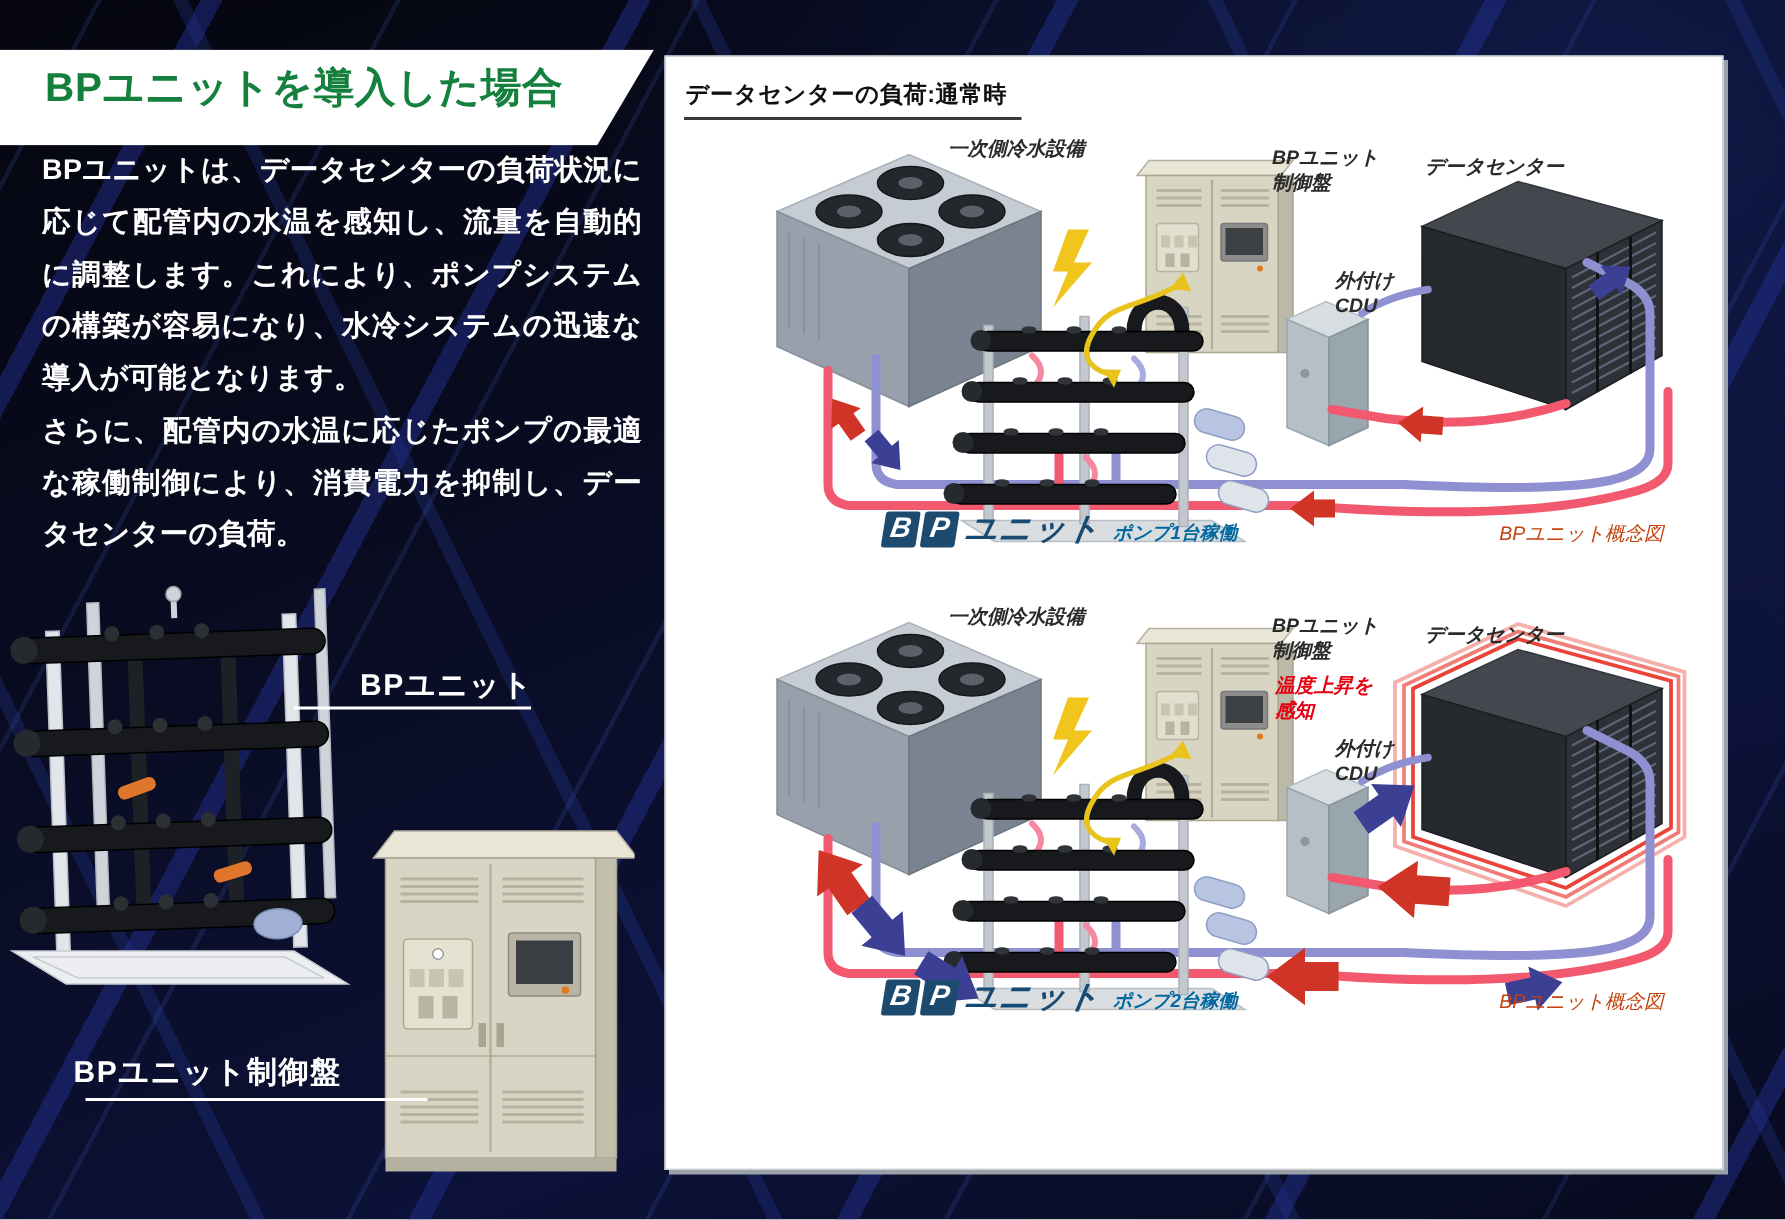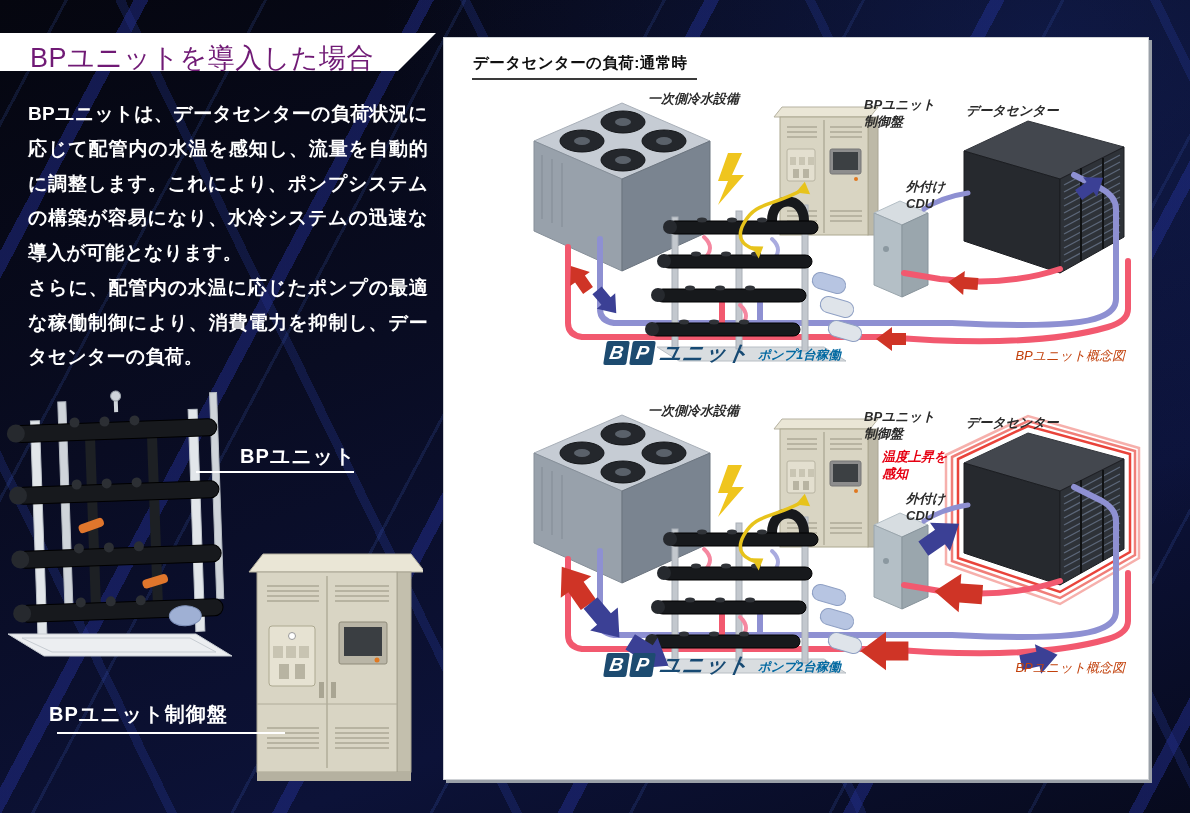--- a/index.html
+++ b/index.html
@@ -8,35 +8,35 @@
     position:relative;width:1190px;height:813px;overflow:hidden;
     background:
       radial-gradient(ellipse at 88% 6%, rgba(30,55,150,.30), transparent 45%),
       repeating-linear-gradient(118deg, transparent 0 118px, rgba(34,45,140,.50) 118px 131px, transparent 131px 252px),
       repeating-linear-gradient(64deg, transparent 0 150px, rgba(48,72,190,.22) 150px 159px, transparent 159px 310px),
       repeating-linear-gradient(118deg, transparent 0 57px, rgba(80,120,235,.14) 57px 60px, transparent 60px 176px),
       linear-gradient(158deg,#05060f 0%,#090c22 38%,#0c1238 72%,#070a1d 100%);
   }
   
   .title-banner{
-    position:absolute;left:0;top:33px;width:436px;height:38px;background:#ffffff;
+    position:absolute;left:0;top:33px;width:436px;height:64px;background:#ffffff;
     clip-path:polygon(0 0,100% 0,calc(100% - 38px) 100%,0 100%);
-    color:#701a75;font-size:27px;font-weight:normal;line-height:51px;padding-left:30px;box-sizing:border-box;
+    color:#15803d;font-size:27px;font-weight:bold;line-height:51px;padding-left:30px;box-sizing:border-box;
     letter-spacing:.5px;white-space:nowrap;
   }
   .intro-text{position:absolute;left:28px;top:97px;width:400px;color:#ffffff;font-size:19px;line-height:1.83;letter-spacing:.2px;font-weight:bold;}
   .intro-text p{margin:0;text-align:justify;}
   .photo-label{position:absolute;color:#ffffff;font-size:20px;font-weight:bold;white-space:nowrap;letter-spacing:1px;}
   .leader{position:absolute;height:2px;background:#ffffff;}
   .photo-svg{position:absolute;}
   
   .panel{
     position:absolute;left:443px;top:37px;width:706px;height:743px;background:#ffffff;
     border:1px solid #cfd2d6;box-shadow:3px 3px 0 0 #9aa0a8;box-sizing:border-box;
-    padding:13px 28px;
+    padding:13px 12px;
   }
   .dg{position:relative;}
   .dg-header{
     display:inline-block;margin:2px 0 9px 0;font-size:15.5px;font-weight:bold;color:#101010;
     border-bottom:2px solid #3a3a3a;padding:0 10px 4px 1px;letter-spacing:.4px;white-space:nowrap;
   }
   .diagram-canvas{position:relative;width:669px;height:300px;font-style:italic;}
   .dg:first-child .diagram-canvas{margin-bottom:12px;}
   .diagram-canvas svg.scene{position:absolute;left:0;top:0;}
   .dg-label{position:absolute;font-size:13px;font-weight:bold;color:#2b2b2b;line-height:1.3;white-space:nowrap;}
@@ -571,21 +571,21 @@
                   <polygon points="-14,-6 0,-6 0,-12 16,0 0,12 0,6 -14,6" fill="#3b4095"></polygon>
                 </g>
   </g>
 </svg>
 </span>
         <div class="dg-label" style="left:176px;top:2px">一次側冷水設備</div>
         <div class="dg-label" style="left:392px;top:8px">
           <div>BPユニット</div>
           <div>制御盤</div>
         </div>
-        <div class="dg-label alert" style="left:410px;top:48px">
+        <div class="dg-label alert" style="left:394px;top:48px">
           <div>温度上昇を</div>
           <div>感知</div>
         </div>
         <div class="dg-label" style="left:494px;top:14px">データセンター</div>
         <div class="dg-label" style="left:434px;top:90px">
           <div>外付け</div>
           <div>CDU</div>
         </div>
         <div class="badge">
           <span class="bx">B</span>

